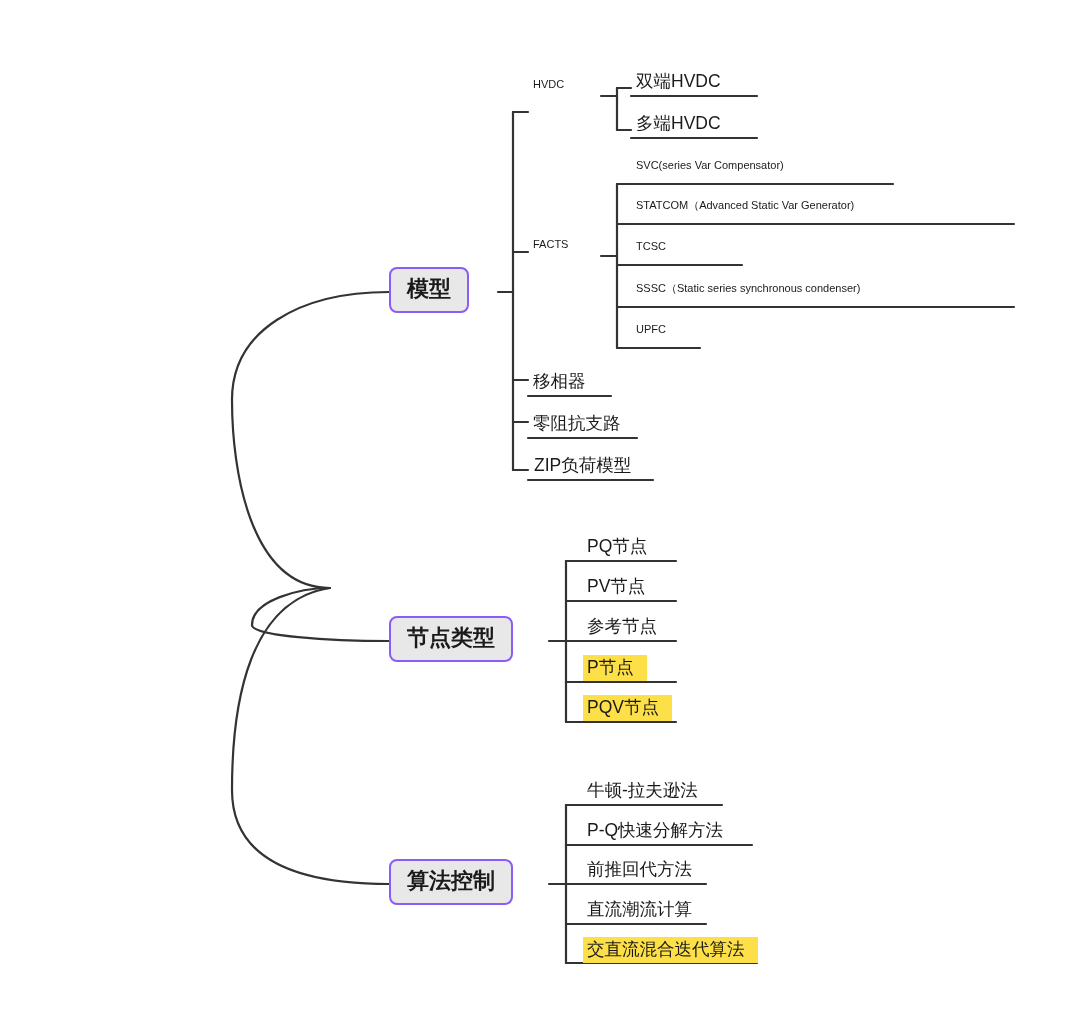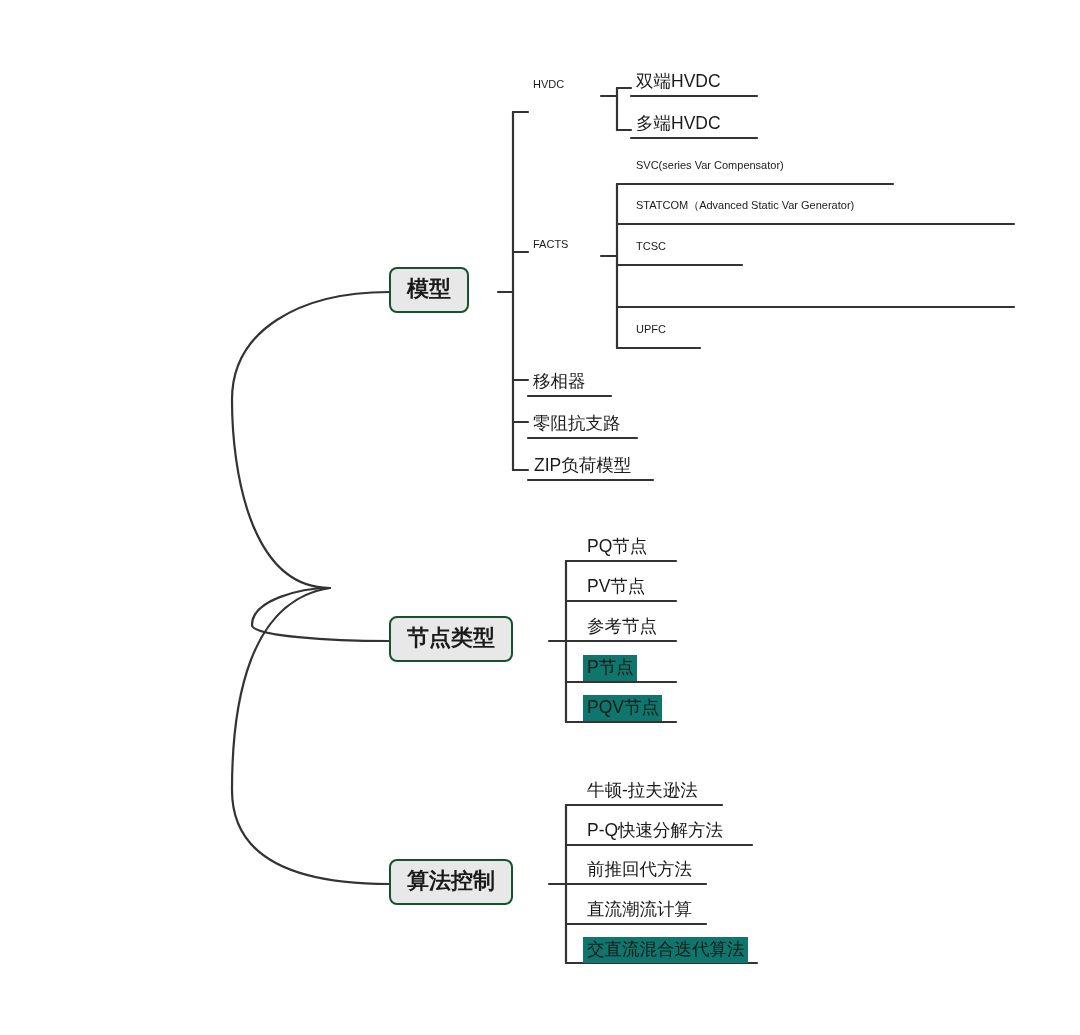--- a/index.html
+++ b/index.html
@@ -39,43 +39,43 @@
     font-size: 30px;
     letter-spacing: 1px;
     border-radius: 8px;
     padding: 10px 18px 12px 18px;
     line-height: 1.2;
     text-align: center;
   }
   
   .branch {
     background: #e8e8e8;
-    border: 2px solid #14532d;
+    border: 2px solid #8b5cf6;
     border-radius: 8px;
     color: #1a1a1a;
     font-weight: bold;
     font-size: 22px;
     padding: 6px 16px 8px 16px;
     line-height: 1.25;
     text-align: center;
   }
   
   .leaf {
     font-size: 11px;
     color: #1a1a1a;
     line-height: 1.2;
     padding: 0 2px 3px 2px;
   }
   .leaf.cn {
     font-size: 17.5px;
   }
   
   .leaf.hl {
-    background: #0f766e;
-    padding: 2px 3px 3px 4px;
+    background: #fde047;
+    padding: 2px 13px 3px 4px;
   }
 </style>
 </head>
 <body>
 
 <div id="canvas">
 
   <svg id="wires" viewBox="0 0 1080 1035">
     <g fill="none" stroke="#333333" stroke-width="2.2" stroke-linecap="round">
 
@@ -150,20 +150,21 @@
   <div class="node branch" style="left:389px; top:267px;">模型</div>
 
   <div class="node leaf" style="left:531px; top:78px;">HVDC</div>
   <div class="node leaf cn" style="left:634px; top:71px;">双端HVDC</div>
   <div class="node leaf cn" style="left:634px; top:113px;">多端HVDC</div>
 
   <div class="node leaf" style="left:531px; top:238px;">FACTS</div>
   <div class="node leaf" style="left:634px; top:159px;">SVC(series Var Compensator)</div>
   <div class="node leaf" style="left:634px; top:199px;">STATCOM（Advanced Static Var Generator)</div>
   <div class="node leaf" style="left:634px; top:240px;">TCSC</div>
+  <div class="node leaf" style="left:634px; top:282px;">SSSC（Static series synchronous condenser)</div>
   <div class="node leaf" style="left:634px; top:323px;">UPFC</div>
 
   <div class="node leaf cn" style="left:531px; top:371px;">移相器</div>
   <div class="node leaf cn" style="left:531px; top:413px;">零阻抗支路</div>
   <div class="node leaf cn" style="left:532px; top:455px;text-align:center;">ZIP负荷模型</div>
 
   <div class="node branch" style="left:389px; top:616px;">节点类型</div>
 
   <div class="node leaf cn" style="left:585px; top:536px;">PQ节点</div>
   <div class="node leaf cn" style="left:585px; top:576px;">PV节点</div>

